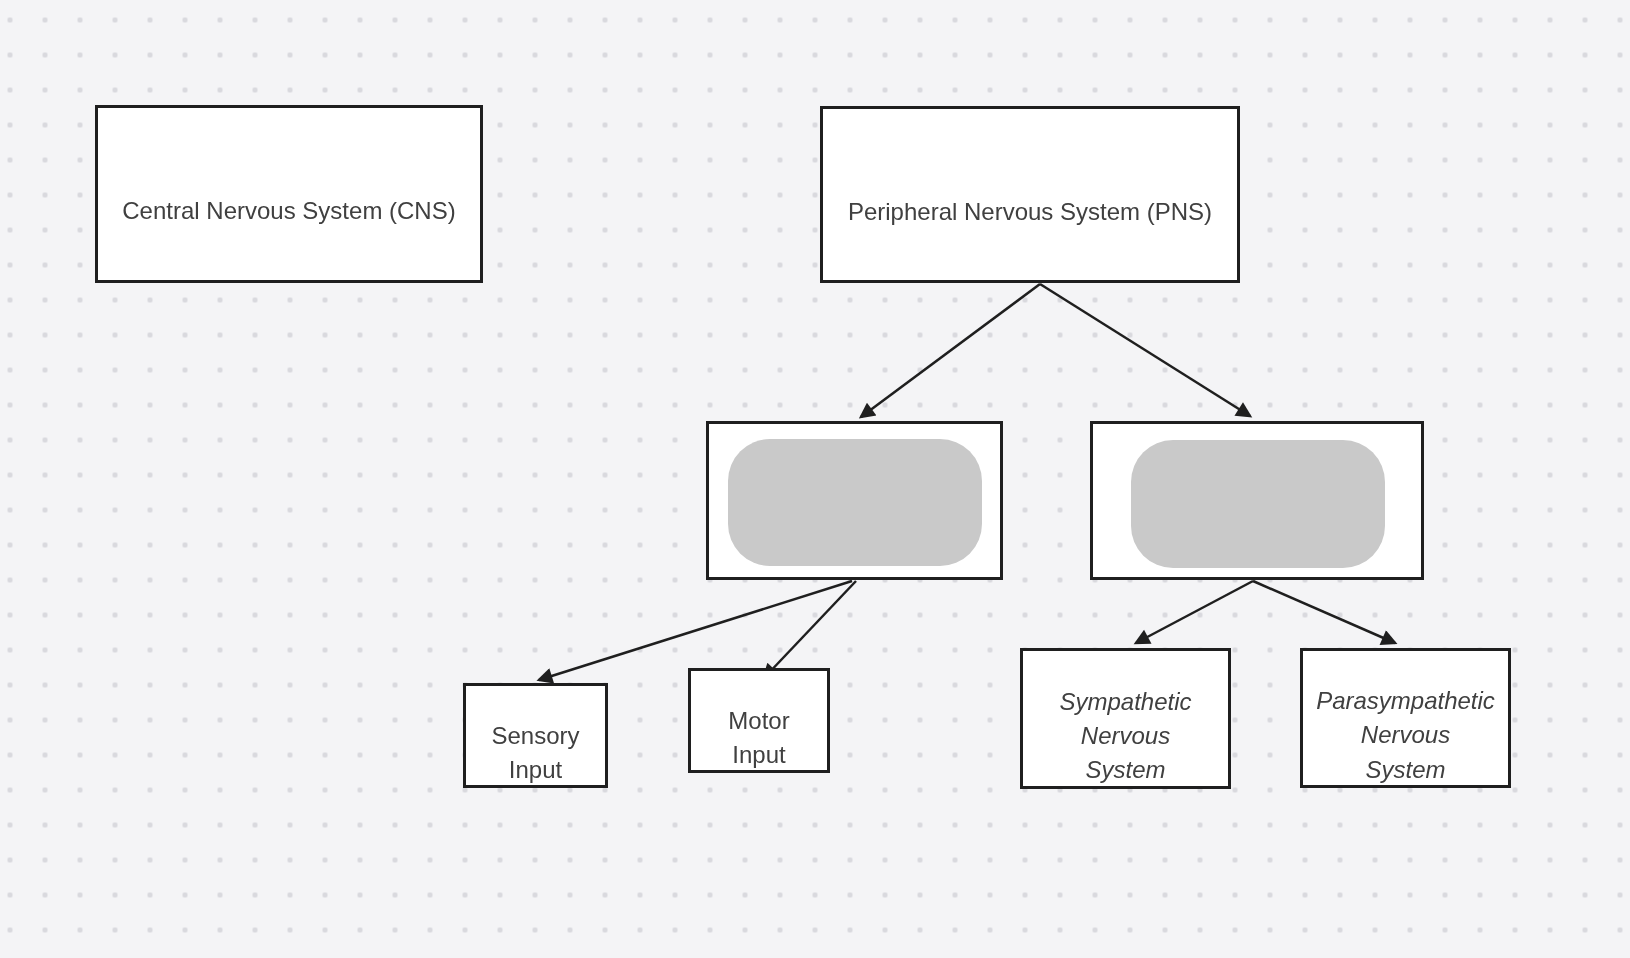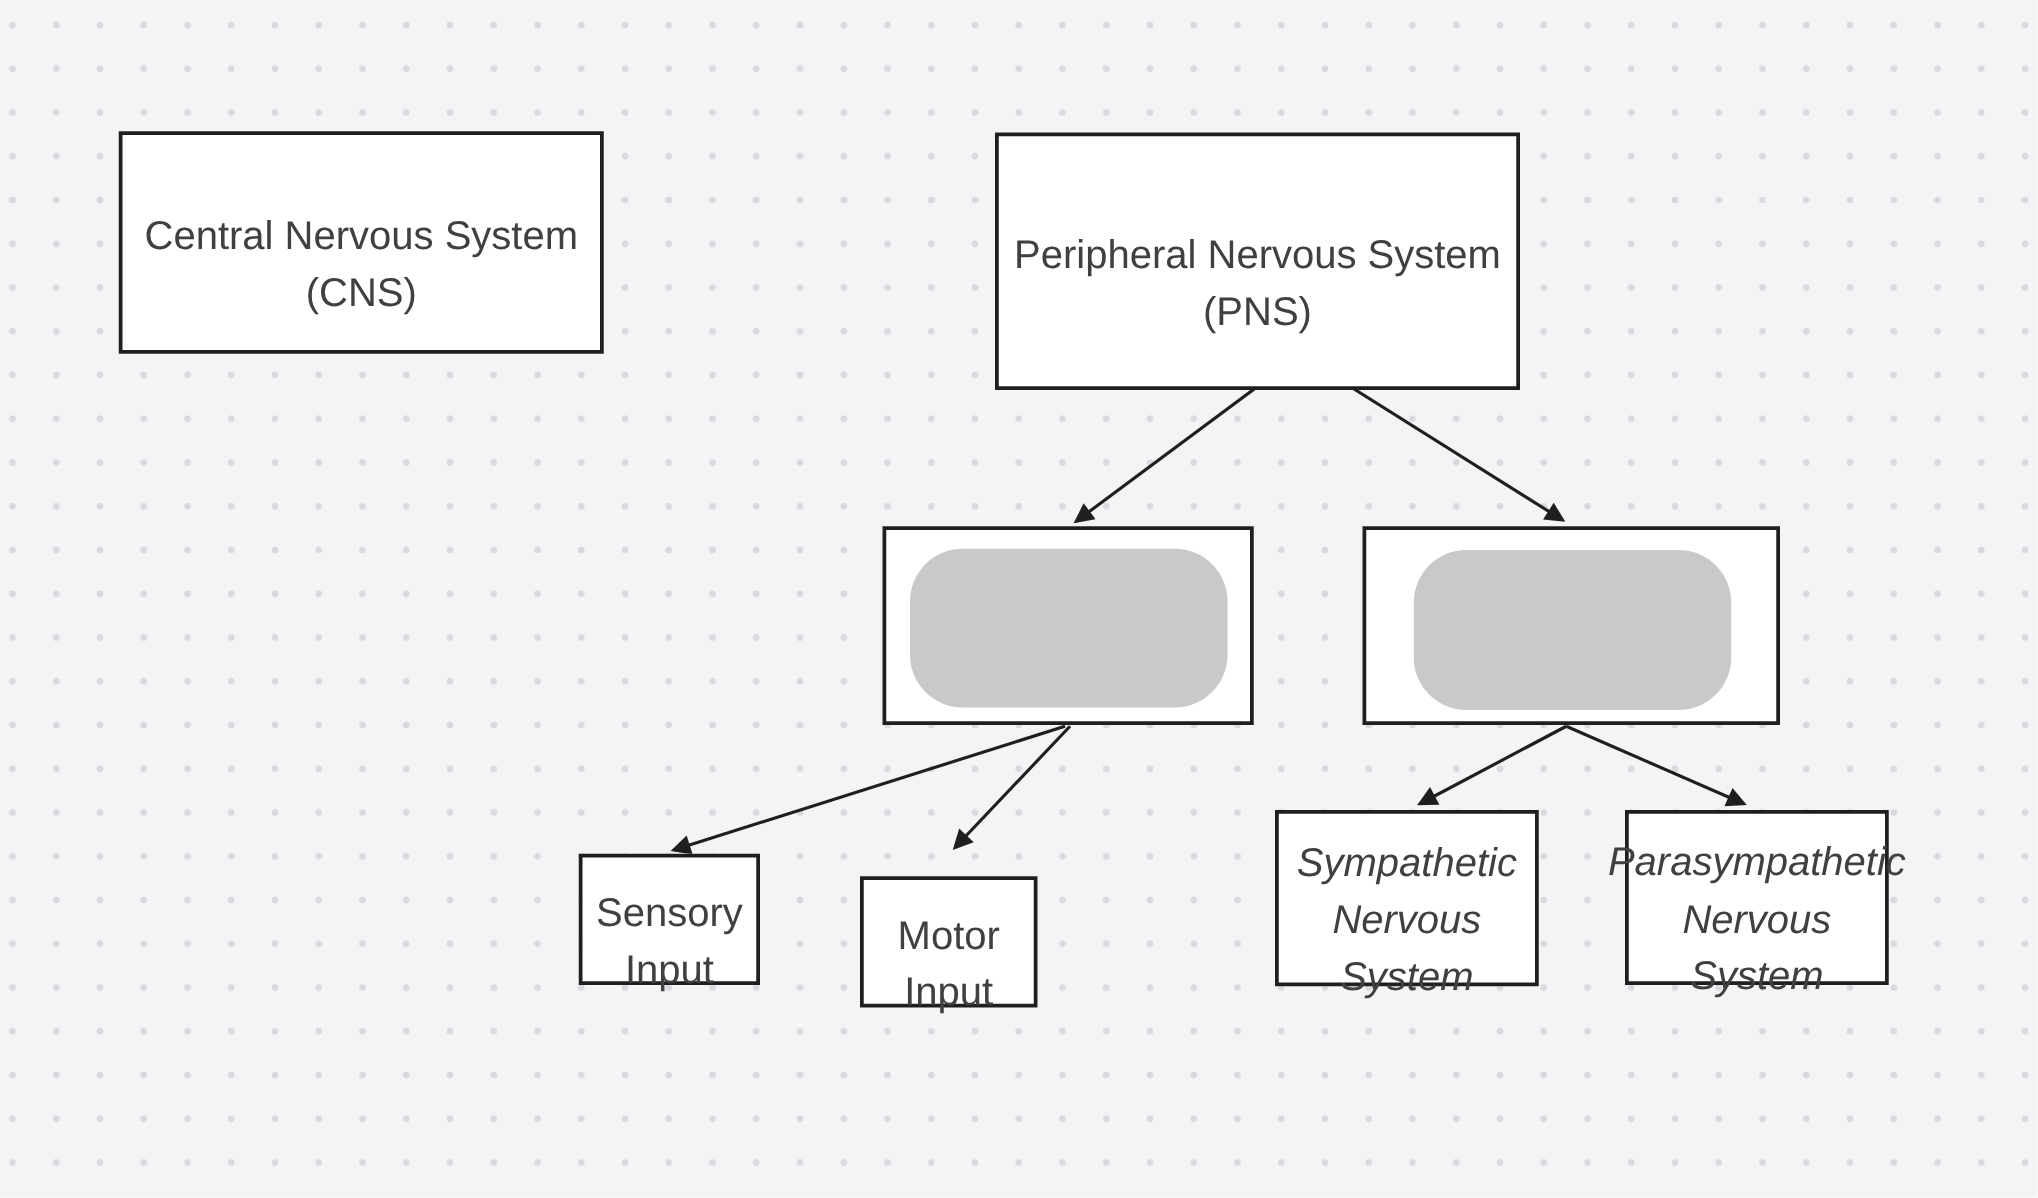--- a/index.html
+++ b/index.html
@@ -39,34 +39,34 @@
 
   .node {
     position: absolute;
     background: var(--node-fill);
     border: 3px solid var(--node-border);
     display: flex;
     align-items: center;
     justify-content: center;
   }
   .node-label {
-    font-size: 32px;
+    font-size: 24px;
     line-height: 1.42;
     color: var(--label-text);
     text-align: center;
     white-space: pre-line;
     margin-top: 35px;
   }
 
   #node-cns            { left:  95px; top: 105px; width: 388px; height: 178px; }
-  #node-pns            { left: 796px; top: 106px; width: 420px; height: 206px; }
+  #node-pns            { left: 820px; top: 106px; width: 420px; height: 177px; }
   #node-branch-left    { left: 706px; top: 421px; width: 297px; height: 159px; }
   #node-branch-right   { left: 1090px; top: 421px; width: 334px; height: 159px; }
   #node-sensory        { left: 463px; top: 683px; width: 145px; height: 105px; }
-  #node-motor          { left: 688px; top: 701px; width: 142px; height: 105px; }
+  #node-motor          { left: 688px; top: 668px; width: 142px; height: 105px; }
   #node-sympathetic    { left: 1020px; top: 648px; width: 211px; height: 141px; font-style: italic; }
   #node-parasympathetic{ left: 1300px; top: 648px; width: 211px; height: 140px; font-style: italic; }
 
   .pill {
     position: absolute;
     background: var(--placeholder-fill);
     border-radius: 42px;
   }
   #node-branch-left  .pill { left: 19px; top: 15px; width: 254px; height: 127px; }
   #node-branch-right .pill { left: 38px; top: 16px; width: 254px; height: 128px; }

